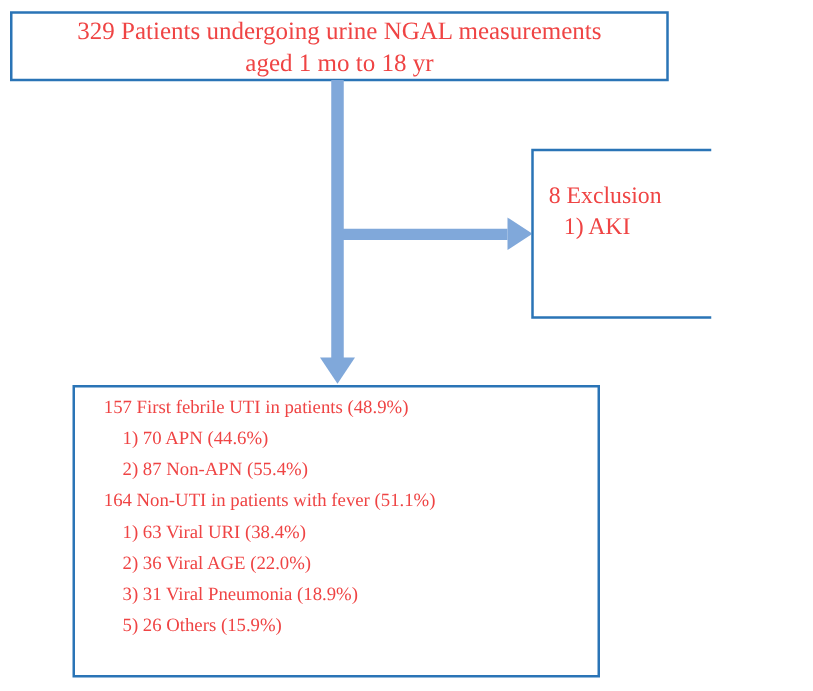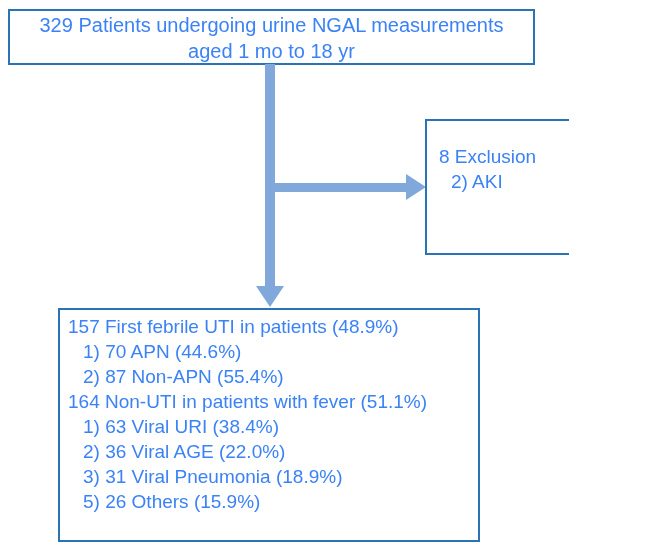--- a/index.html
+++ b/index.html
@@ -5,22 +5,22 @@
   html, body {
     margin: 0;
     padding: 0;
     background: #ffffff;
   }
   .canvas {
     position: relative;
     width: 569px;
     height: 553px;
     background: #ffffff;
-    font-family: Liberation Sans, sans-serif;
-    color: #3b82f6;
+    font-family: Liberation Serif, serif;
+    color: #ef4444;
     overflow: hidden;
   }
   .box {
     position: absolute;
     box-sizing: border-box;
     border: 2px solid #2a74b6;
     background: #ffffff;
   }
   .line {
     white-space: nowrap;
@@ -48,23 +48,23 @@
   }
   .exclusion-box .indent {
     padding-left: 12px;
   }
   
   .outcome-box {
     left: 58px;
     top: 308px;
     width: 422px;
     height: 234px;
-    font-size: 19px;
+    font-size: 15px;
     line-height: 25px;
-    padding: 4px 2px 0 8px;
+    padding: 4px 2px 0 23px;
   }
   .outcome-box .indent {
     padding-left: 15px;
   }
   
   .shaft-vertical {
     position: absolute;
     left: 265px;
     top: 64px;
     width: 10px;
@@ -110,21 +110,21 @@
     <div class="line">aged 1 mo to 18 yr</div>
   </div>
 
   <div class="shaft-vertical"></div>
   <div class="head-down"></div>
   <div class="shaft-horizontal"></div>
   <div class="head-right"></div>
 
   <div class="box exclusion-box">
     <div class="line">8 Exclusion</div>
-    <div class="line indent">2) AKI</div>
+    <div class="line indent">1) AKI</div>
   </div>
 
   <div class="box outcome-box">
     <div class="line">157 First febrile UTI in patients (48.9%)</div>
     <div class="line indent">1) 70 APN (44.6%)</div>
     <div class="line indent">2) 87 Non-APN (55.4%)</div>
     <div class="line">164 Non-UTI in patients with fever (51.1%)</div>
     <div class="line indent">1) 63 Viral URI (38.4%)</div>
     <div class="line indent">2) 36 Viral AGE (22.0%)</div>
     <div class="line indent">3) 31 Viral Pneumonia (18.9%)</div>

